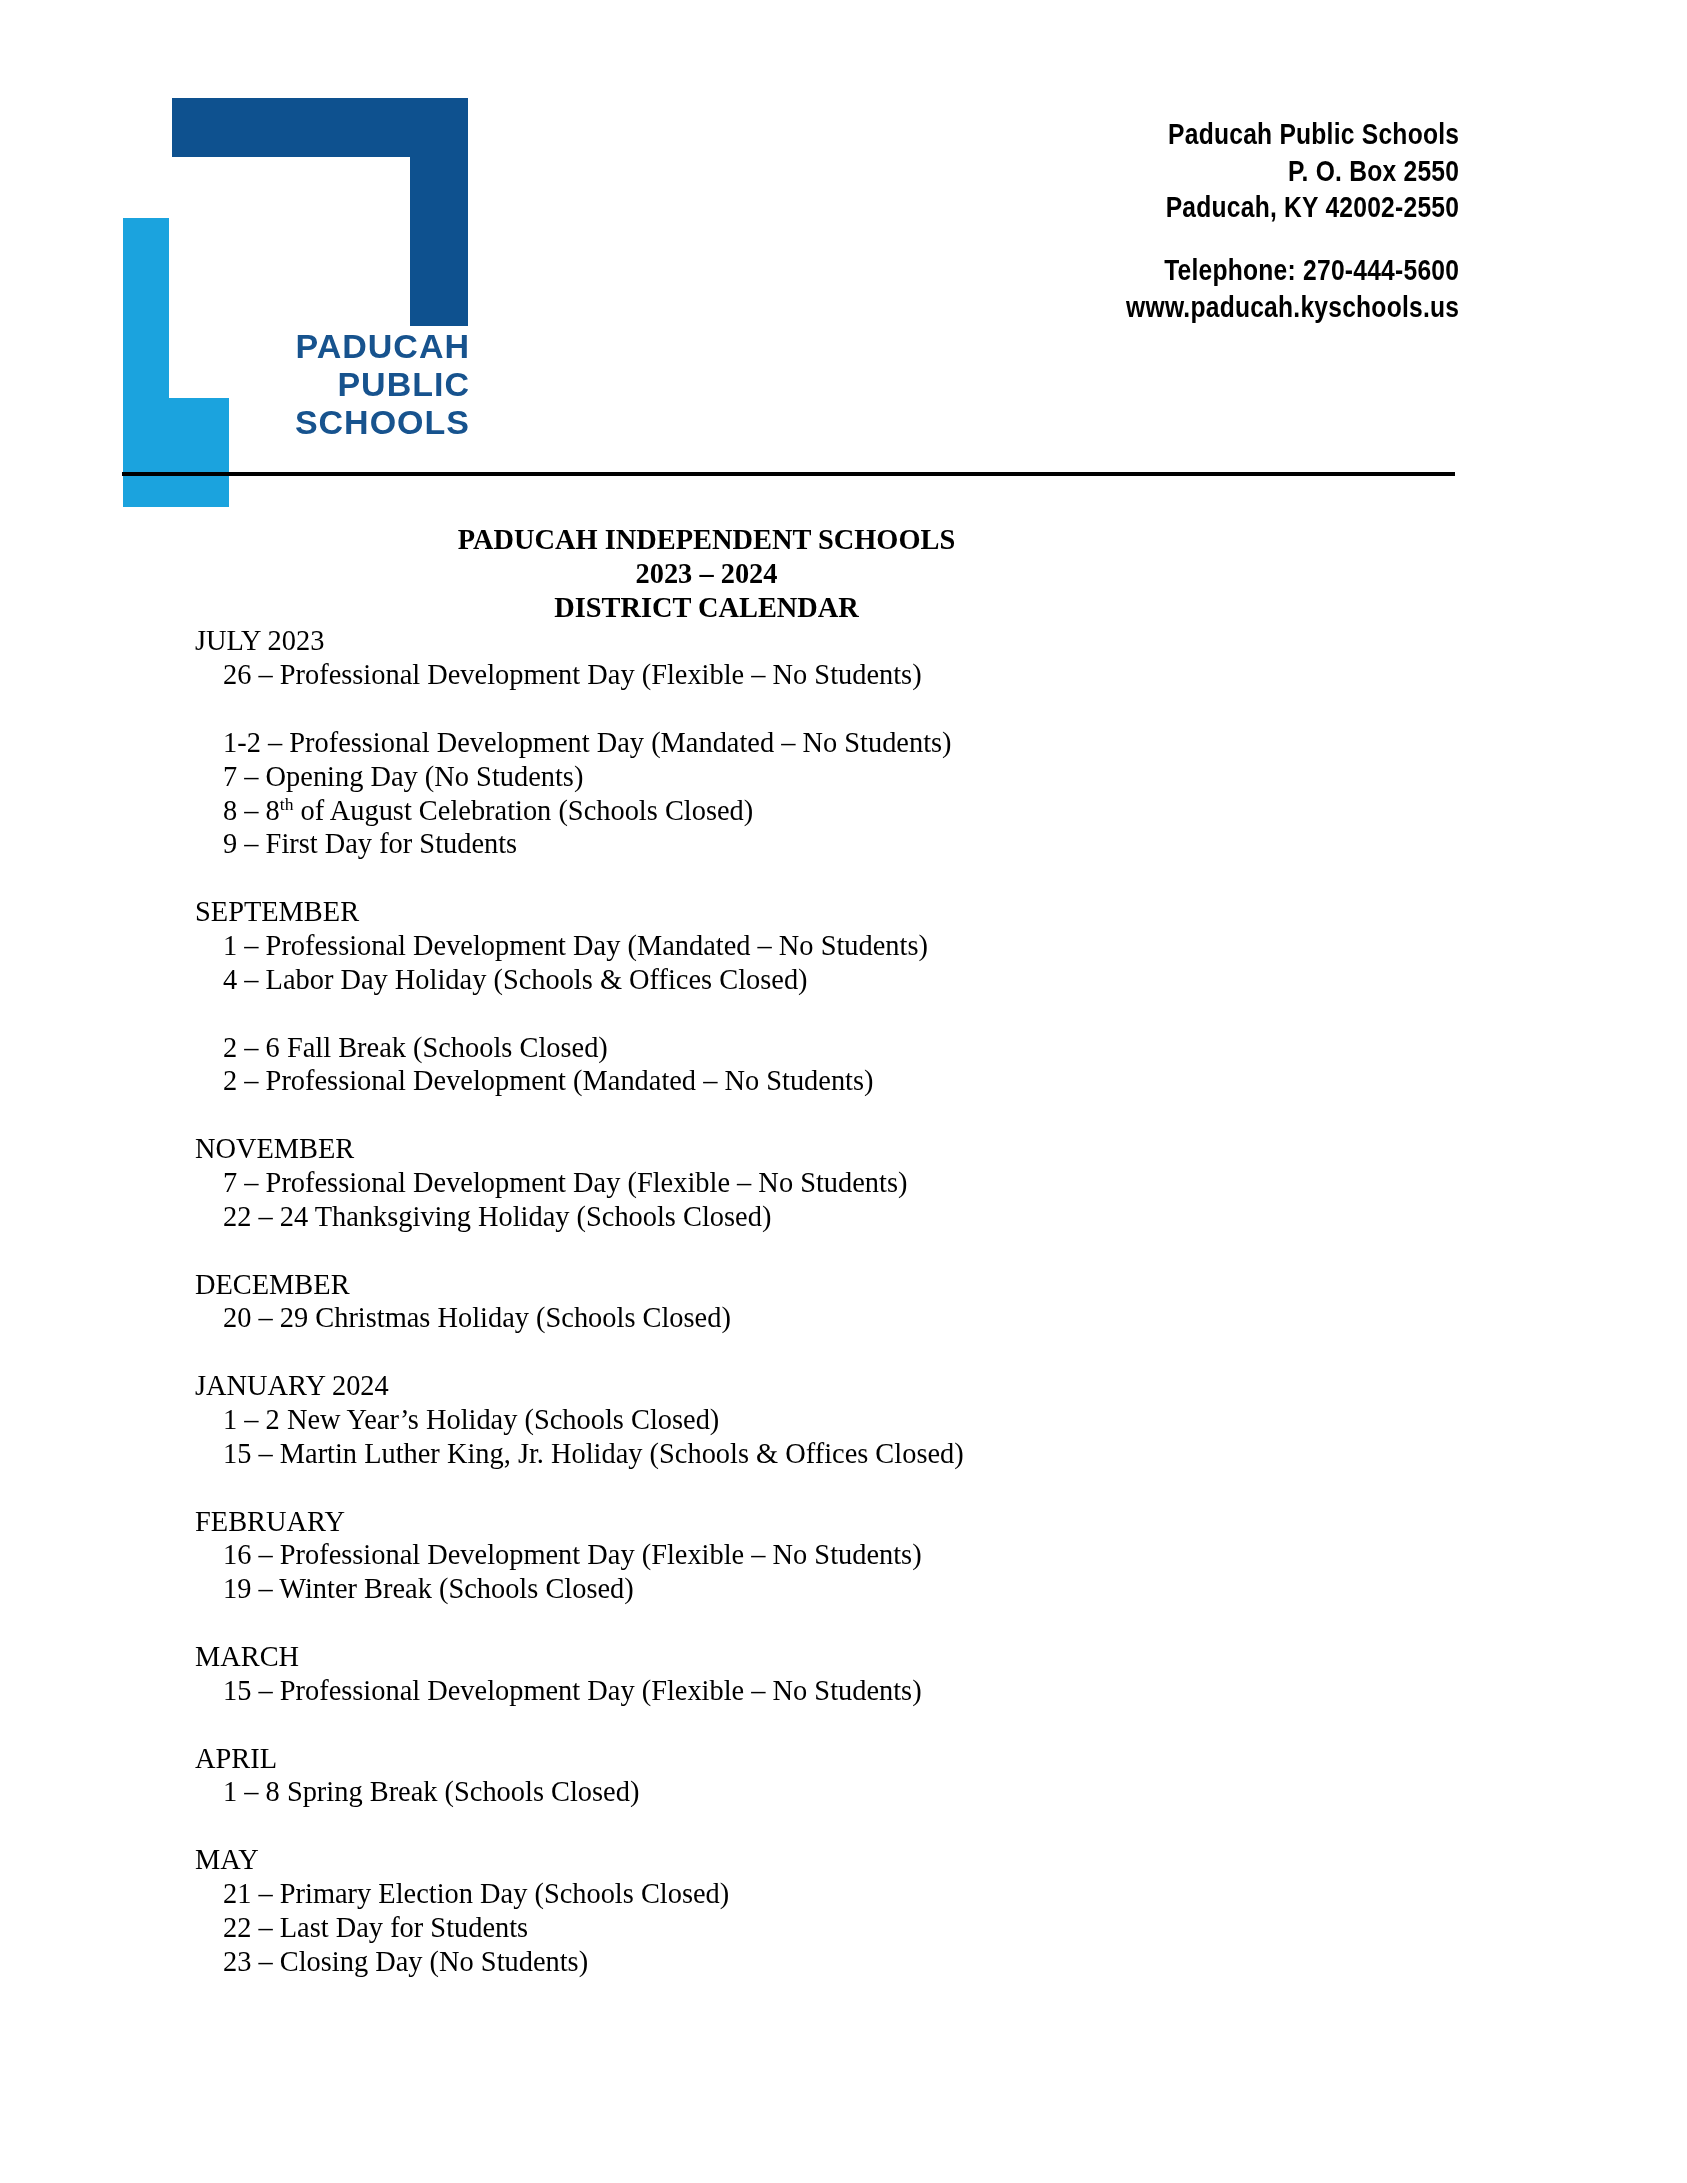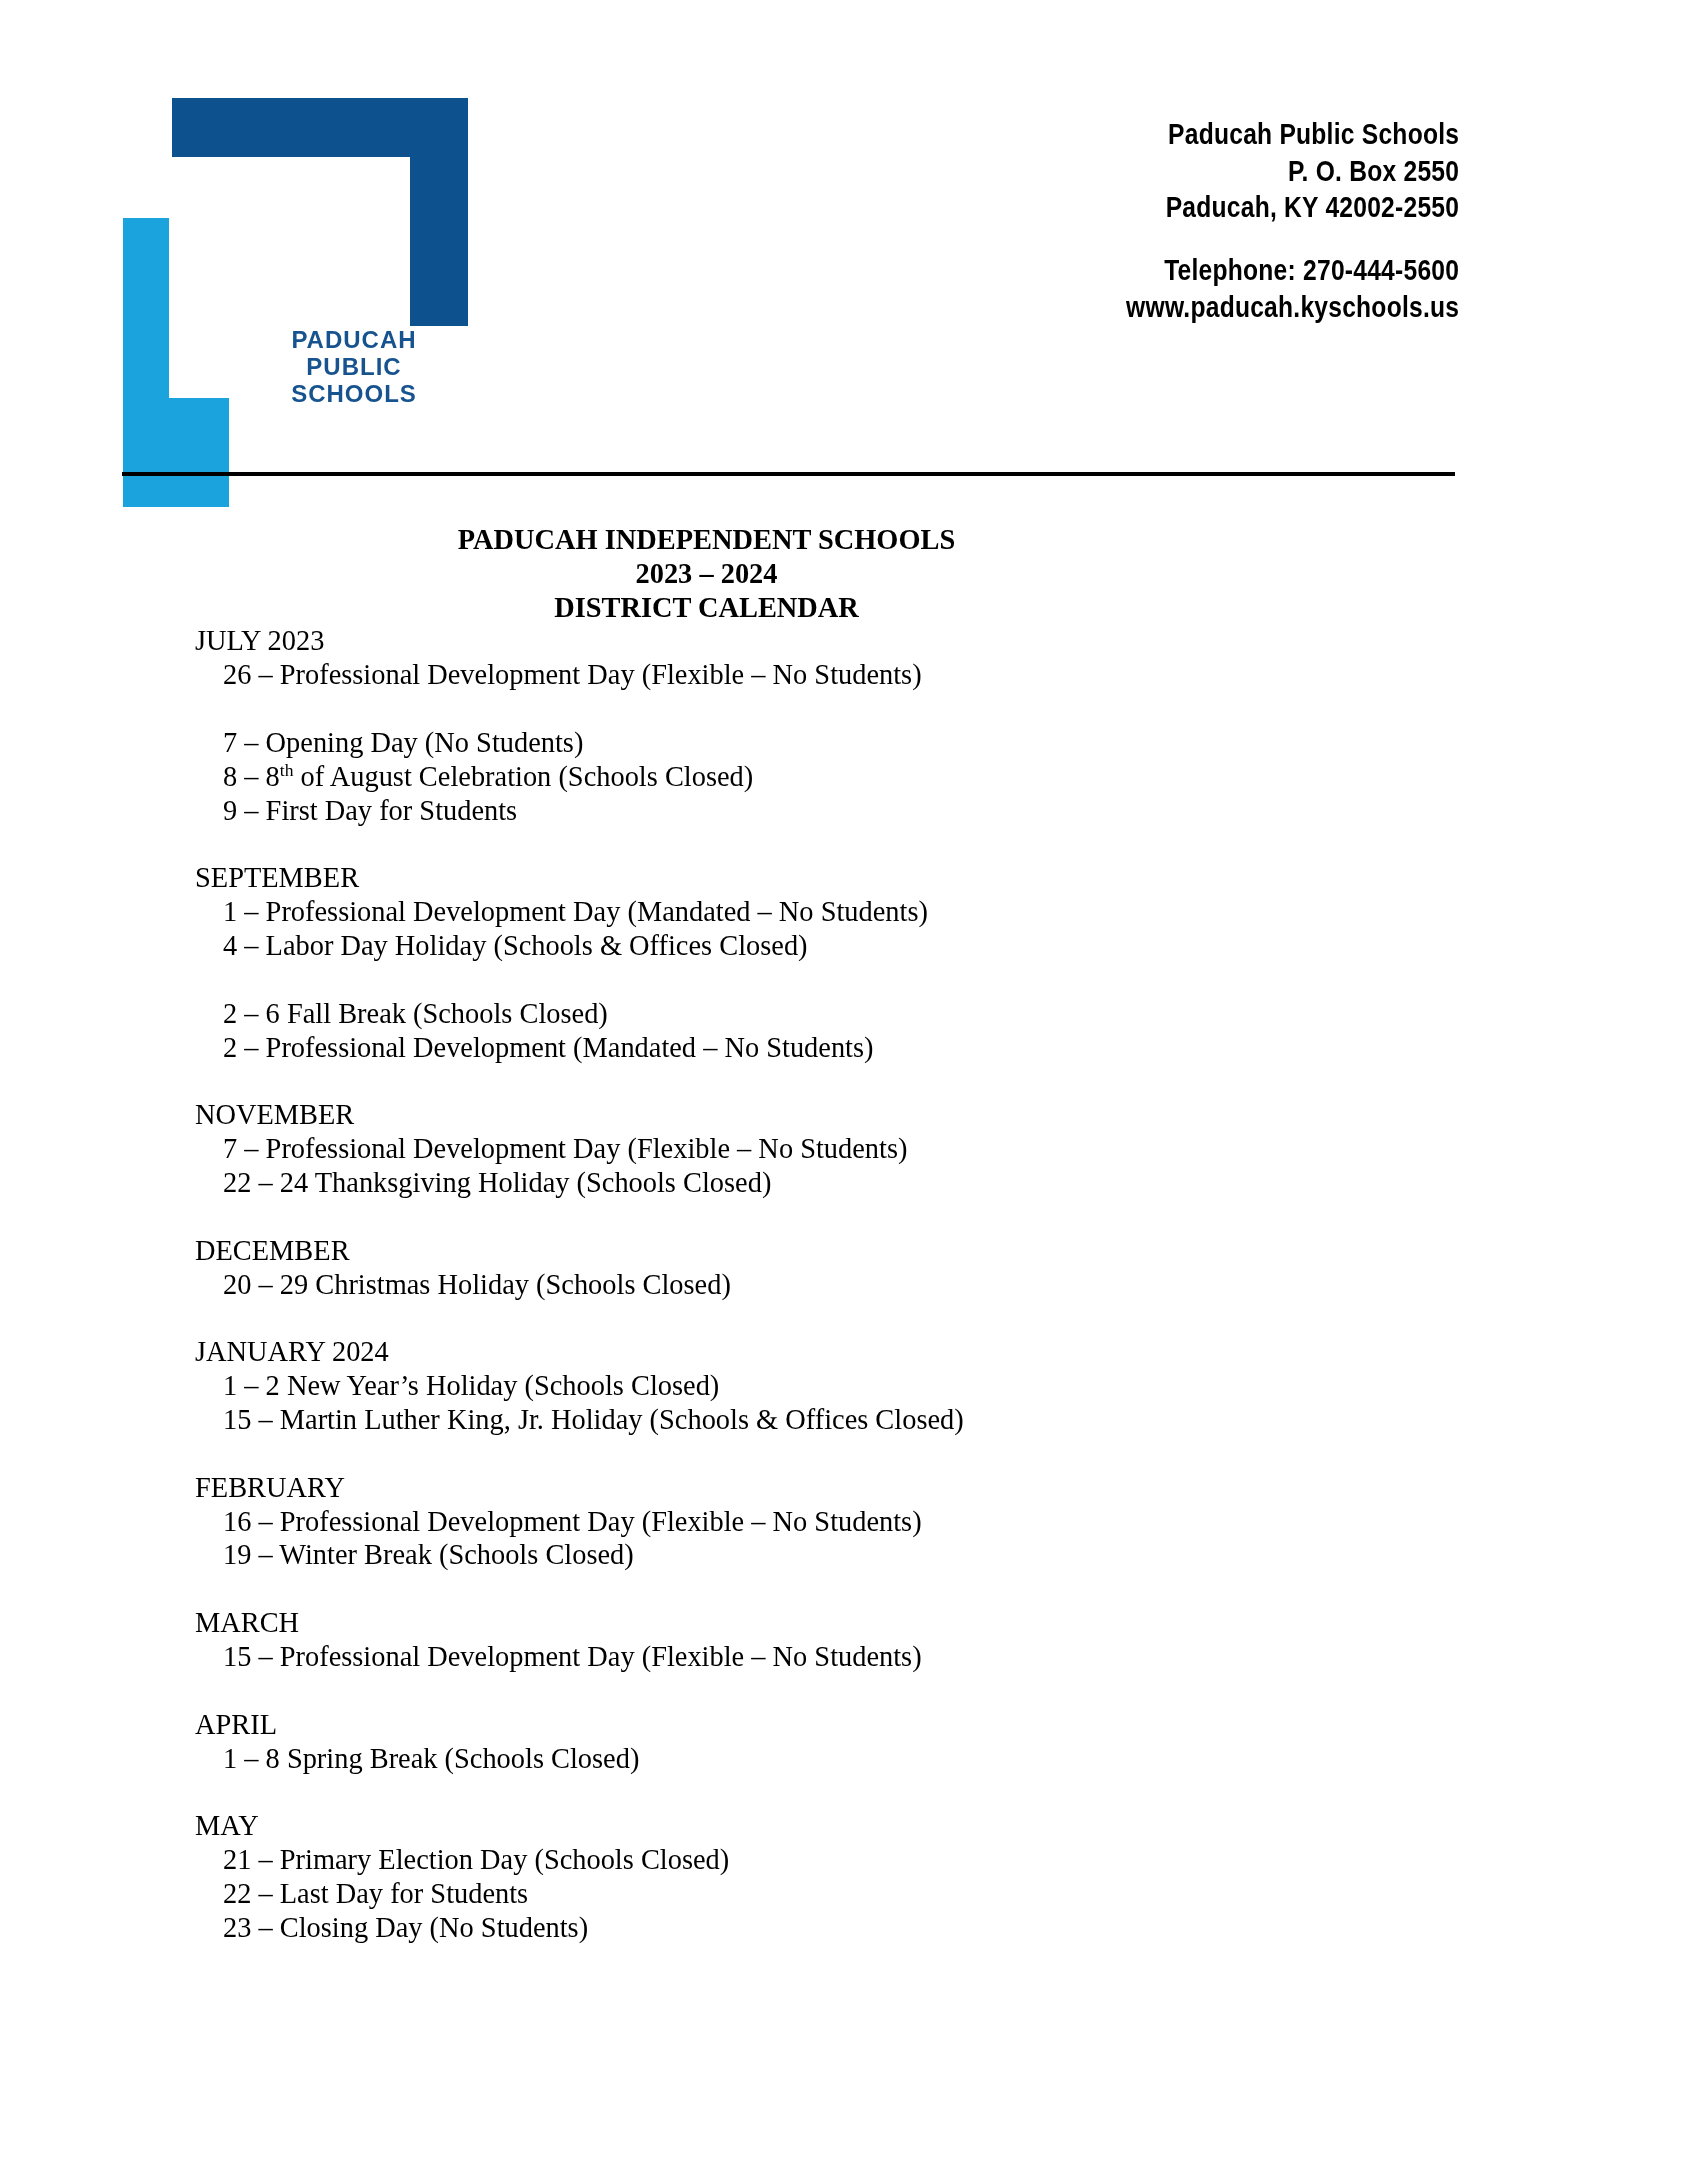--- a/index.html
+++ b/index.html
@@ -54,24 +54,24 @@
     left: 16.5px; top: 332px;
     width: 106px; height: 109px;
     background: #1BA3DE;
   }
 
   #logo-wordmark {
     position: absolute;
     left: 132px;
     top: 261px;
     width: 232px;
-    text-align: center;
+    text-align: right;
     font-family: "Liberation Sans", "DejaVu Sans", sans-serif;
     font-weight: bold;
-    font-size: 24px;
+    font-size: 34px;
     line-height: 1.12;
     letter-spacing: 1px;
     color: #17538E;
   }
   #logo-wordmark div { display: block; white-space: nowrap; }
 
   
   #contact-block {
     position: absolute;
     right: 228px;
@@ -165,20 +165,21 @@
     <span class="title-line">DISTRICT CALENDAR</span>
   </div>
 
   <ul id="calendar-list">
       <li class="month-block">
         <span class="month-name">JULY 2023</span>
         <span class="month-entry">26 – Professional Development Day (Flexible – No Students)</span>
         <span class="month-gap"></span>
       </li>
       <li class="month-block">
+        <span class="month-entry">1-2 – Professional Development Day (Mandated – No Students)</span>
         <span class="month-entry">7 – Opening Day (No Students)</span>
         <span class="month-entry">8 – 8<sup>th</sup> of August Celebration (Schools Closed)</span>
         <span class="month-entry">9 – First Day for Students</span>
         <span class="month-gap"></span>
       </li>
       <li class="month-block">
         <span class="month-name">SEPTEMBER</span>
         <span class="month-entry">1 – Professional Development Day (Mandated – No Students)</span>
         <span class="month-entry">4 – Labor Day Holiday (Schools &amp; Offices Closed)</span>
         <span class="month-gap"></span>

